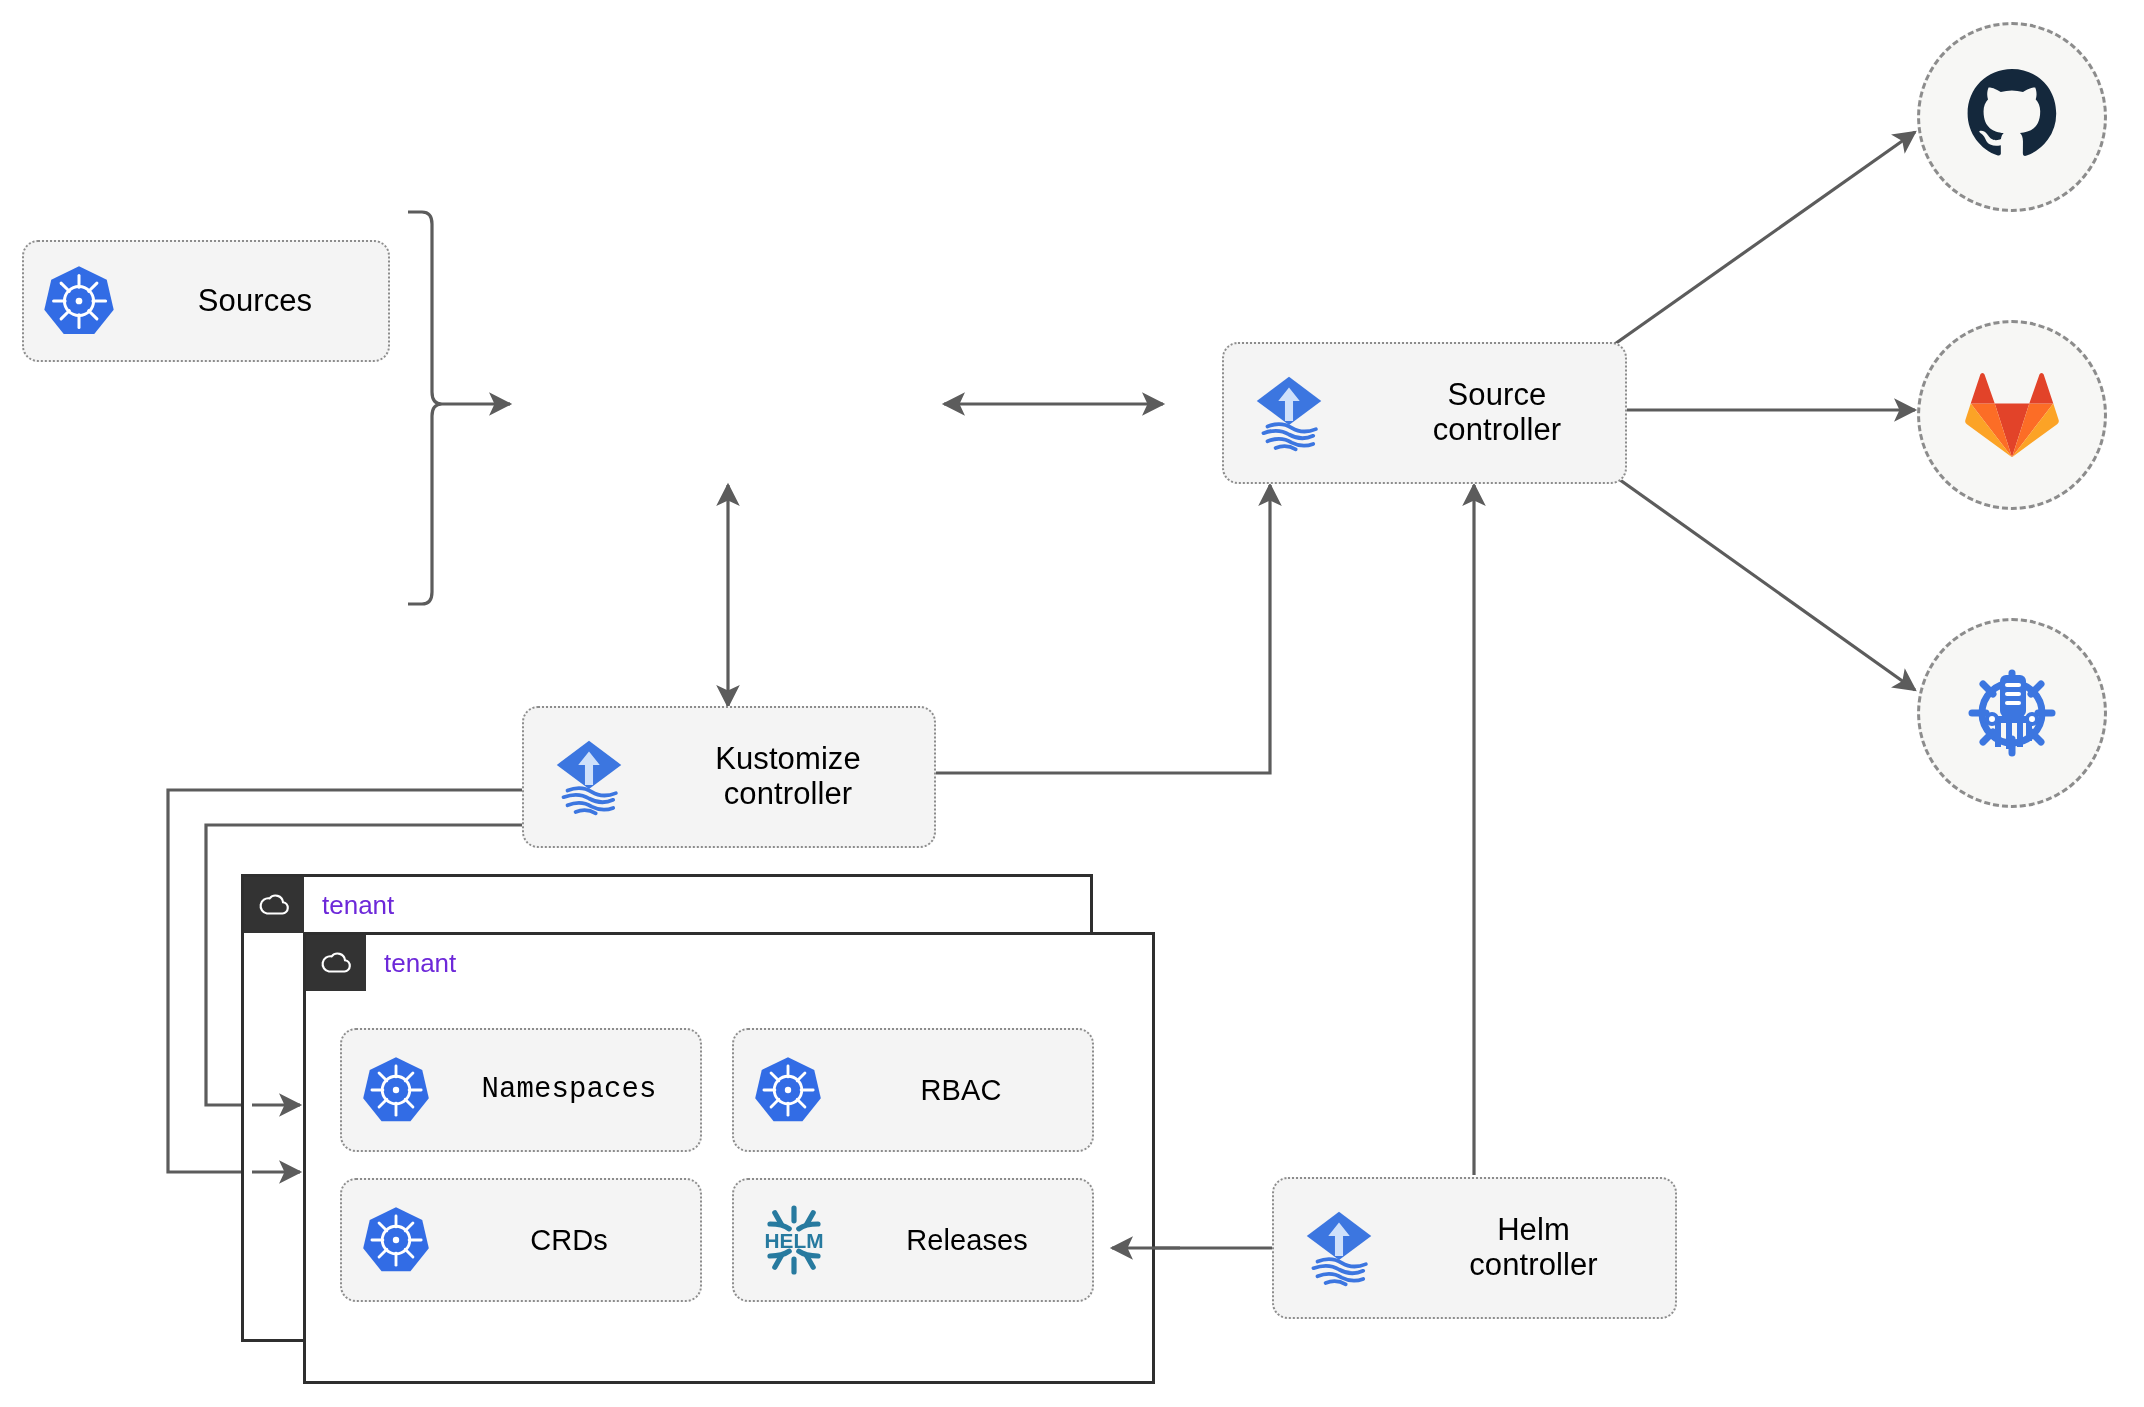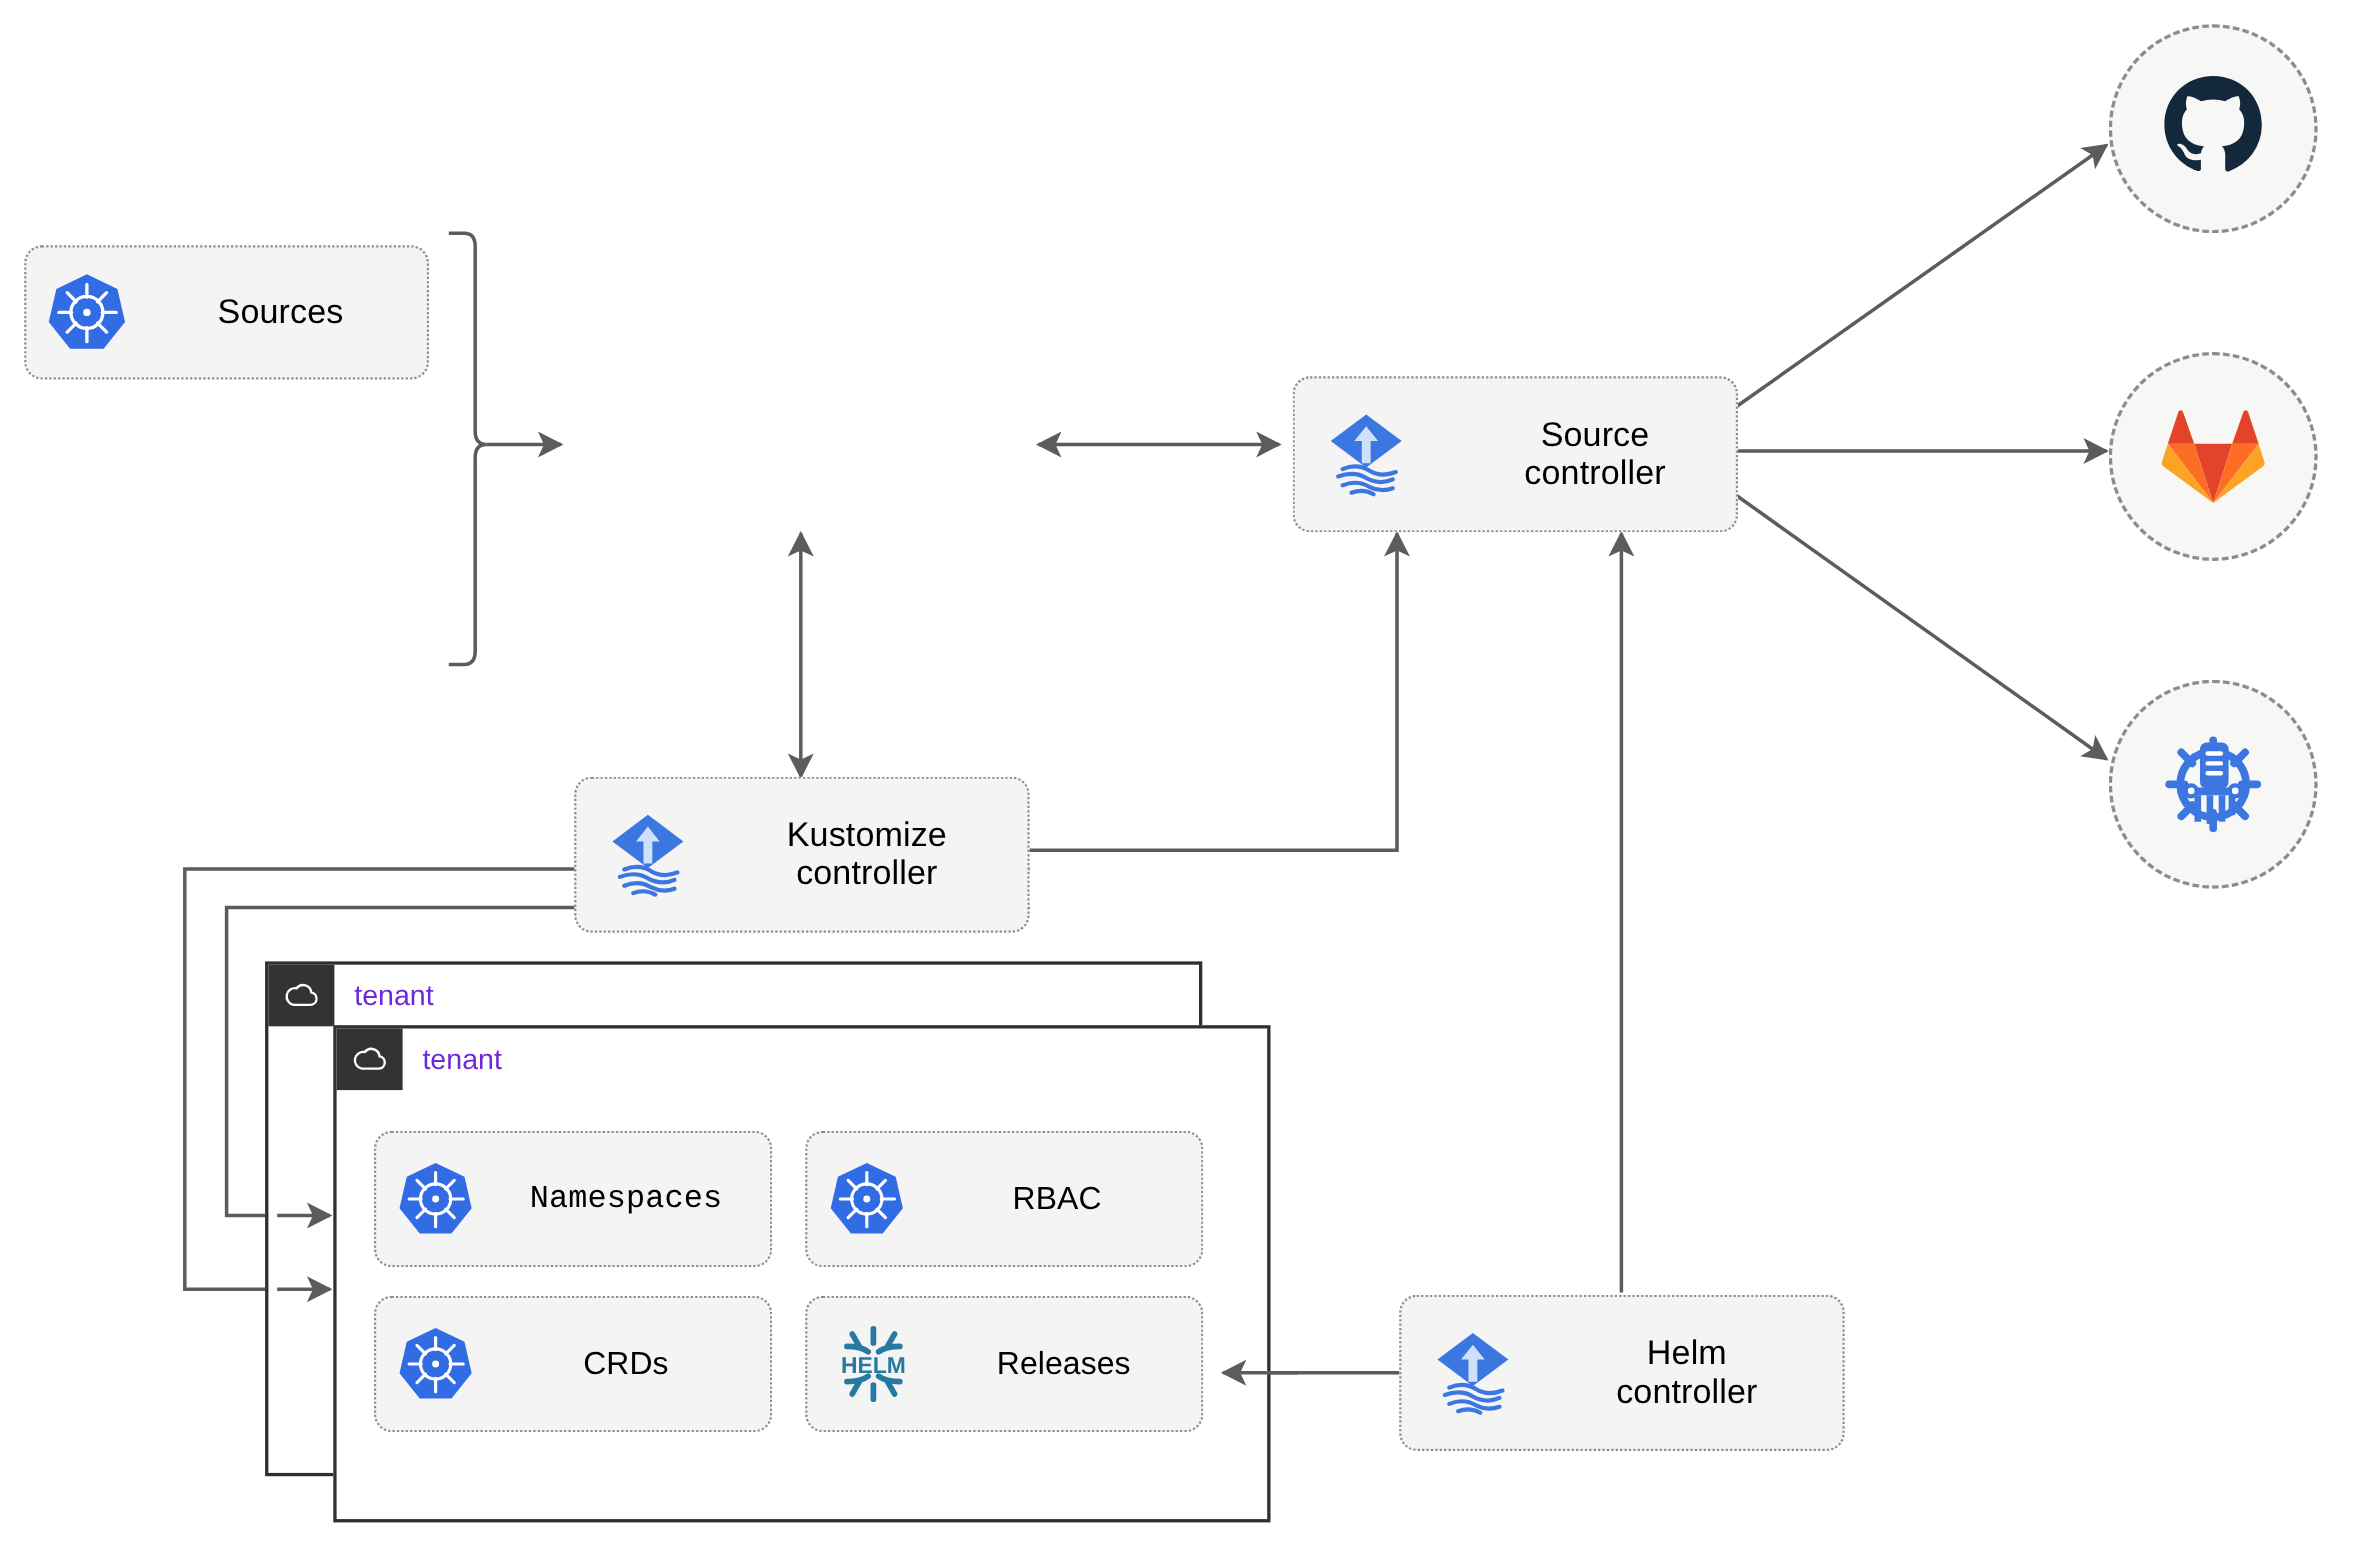--- a/index.html
+++ b/index.html
@@ -116,21 +116,21 @@
 
     <path class="wire" d="M 1578,450 L 1915,690" marker-end="url(#ah)"></path>
 
     <path class="wire" d="M 936,790 L 168,790 L 168,1172 L 300,1172" marker-end="url(#ah)"></path>
 
     <path class="wire" d="M 936,825 L 206,825 L 206,1105 L 300,1105" marker-end="url(#ah)"></path>
 
     <path class="wire" d="M 1272,1248 L 1112,1248" marker-end="url(#ah)"></path>
   </svg>
 
-  <div class="node" style="left:22px; top:223px; width:368px; height:122px;">
+  <div class="node" style="left:22px; top:240px; width:368px; height:122px;">
     <span class="ico" style="width:110px;">
       <svg width="74" height="74" viewBox="0 0 64 64" aria-hidden="true">
         <path d="M32 2 L56 13.6 L62 39.6 L45.2 60.6 L18.8 60.6 L2 39.6 L8 13.6 Z" fill="#326ce5"></path>
         <g fill="none" stroke="#ffffff" stroke-width="2.6" stroke-linecap="round">
           <circle cx="32" cy="32" r="12.6"></circle>
           <circle cx="32" cy="32" r="2.9" fill="#ffffff" stroke="none"></circle>
           <line x1="32" y1="10" x2="32" y2="20"></line>
           <line x1="32" y1="44" x2="32" y2="55"></line>
           <line x1="10" y1="32" x2="20" y2="32"></line>
           <line x1="44" y1="32" x2="55" y2="32"></line>
@@ -139,21 +139,21 @@
           <line x1="47.5" y1="16.5" x2="40.4" y2="23.6"></line>
           <line x1="23.6" y1="40.4" x2="16.5" y2="47.5"></line>
         </g>
       </svg>
     </span>
     <span class="lbl">Sources</span>
   </div>
 
 
 
-  <div class="node" style="left:1175px; top:342px; width:405px; height:142px;gap:27px;">
+  <div class="node" style="left:1222px; top:342px; width:405px; height:142px;gap:27px;">
     <span class="ico" style="width:130px;">
       <svg width="86" height="86" viewBox="0 0 64 64" aria-hidden="true">
         <path d="M32 5 L56 23 L32 41 L8 23 Z" fill="#3c76e0"></path>
         <path d="M32 13 L40 23 L35 23 L35 38 L29 38 L29 23 L24 23 Z" fill="#cfe0fa"></path>
         <g stroke="#3c76e0" stroke-width="2.8" stroke-linecap="round" fill="none">
           <path d="M16 42 Q26 38 34 43 Q42 48 52 44"></path>
           <path d="M13 47 Q24 43 32 48 Q41 53 50 49"></path>
           <path d="M16 53 Q26 49 34 54 Q42 58 50 55"></path>
           <path d="M22 58 Q30 55 37 59"></path>
         </g>

